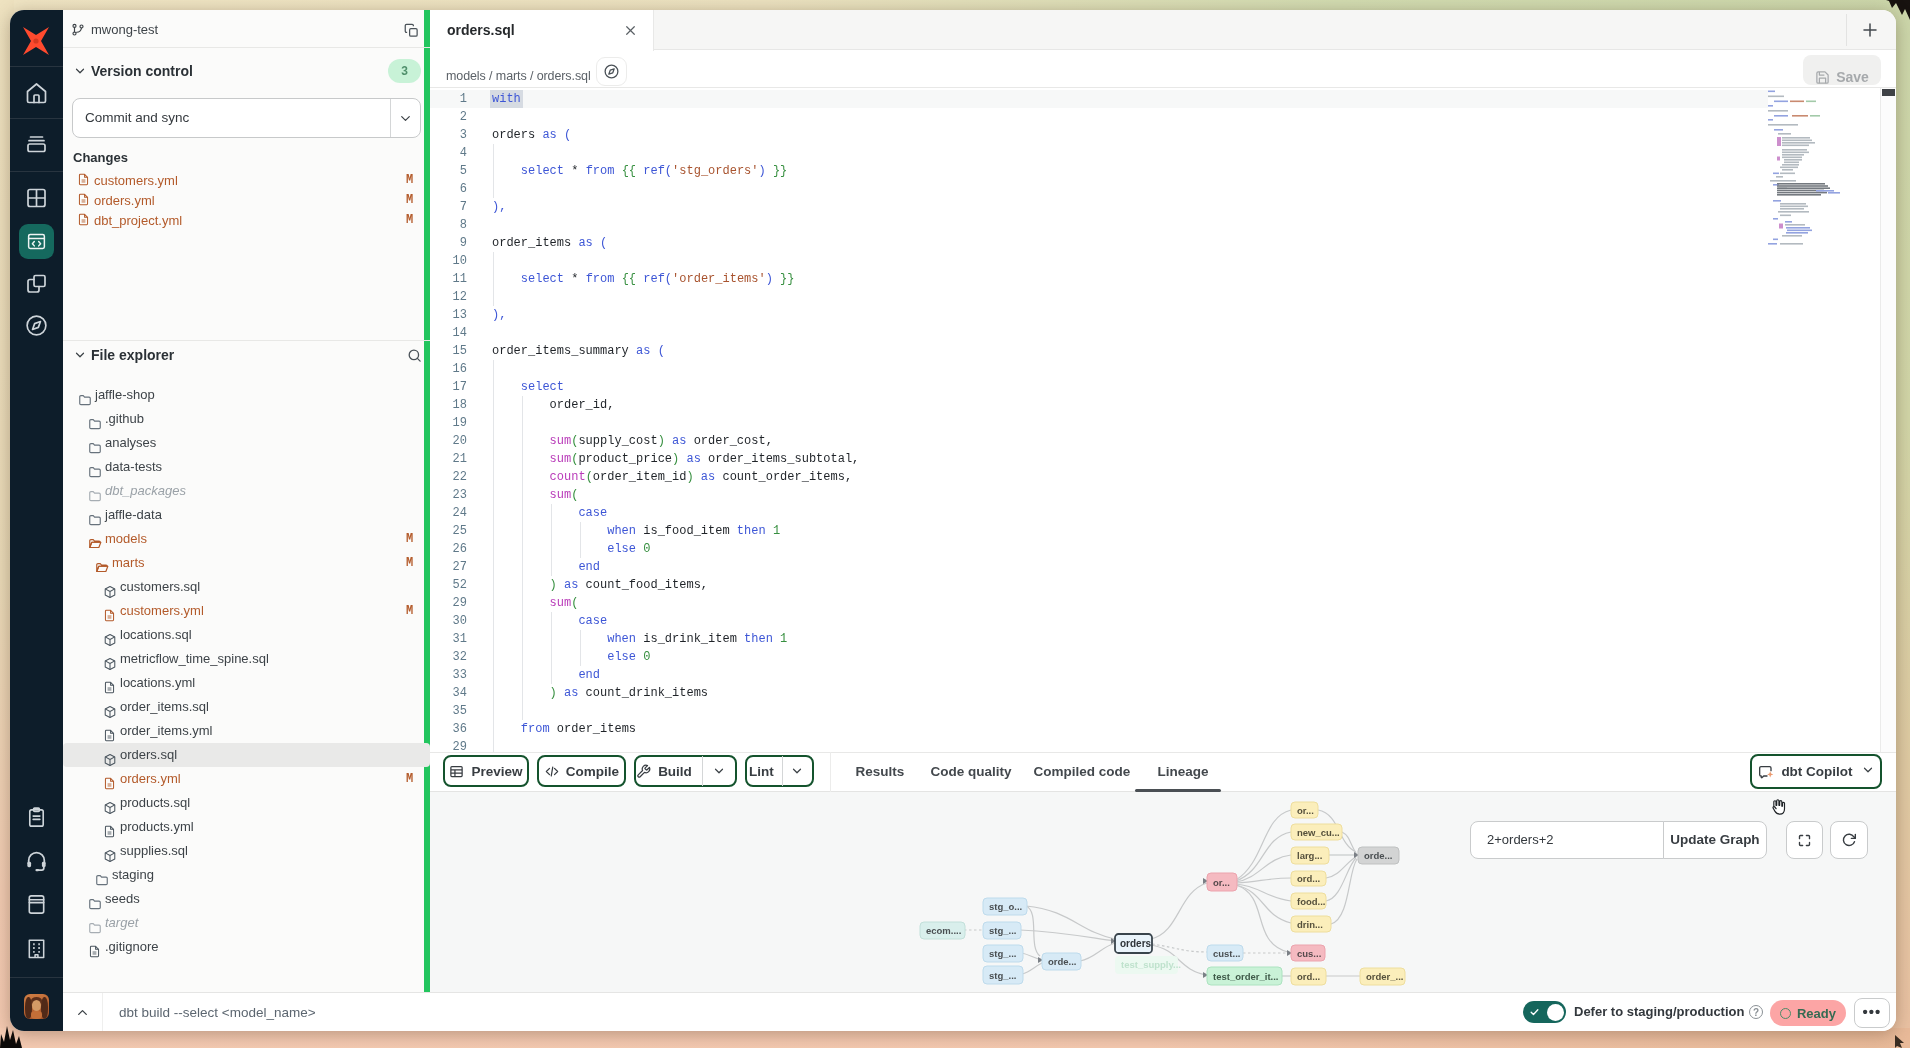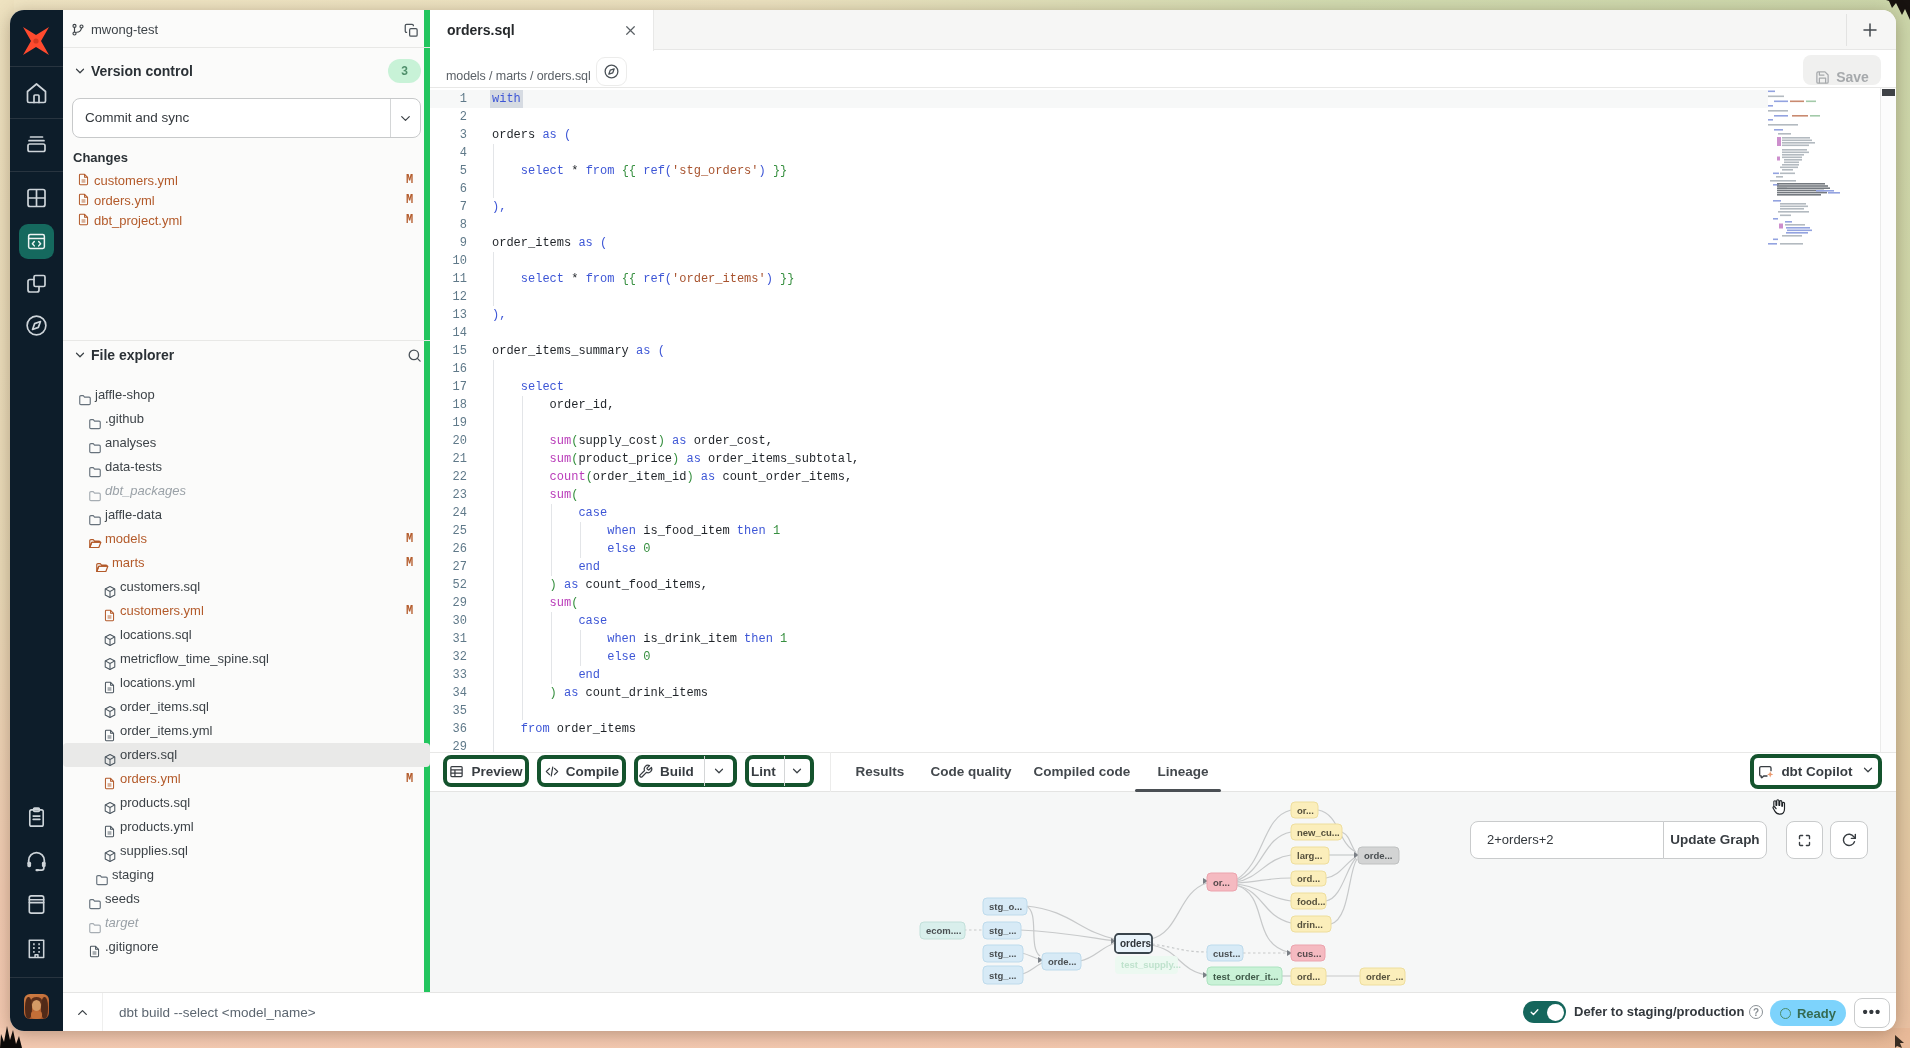--- a/index.html
+++ b/index.html
@@ -29,21 +29,21 @@
 #tabbar{position:absolute;left:0;top:0;width:1466px;height:40px;background:#f6f6f5;border-bottom:1px solid #e7e7e6}
 #activetab{position:absolute;left:0;top:0;width:224px;height:41px;background:#fff;border-right:1px solid #e8e8e7;z-index:2}
 #crumbbar{position:absolute;left:0;top:40px;width:1466px;height:38px;background:#fff;border-bottom:1px solid #e8e8e7}
 #editor{position:absolute;left:0;top:78px;width:1466px;height:664px;background:#fff;overflow:hidden}
 .cl{position:absolute;left:0;height:18px;line-height:18px;font-family:"Liberation Mono",monospace;font-size:12px;white-space:pre;color:#1f2328}
 .ln{position:absolute;left:0;width:37px;text-align:right;height:18px;line-height:18px;font-family:"Liberation Mono",monospace;font-size:12px;color:#5f7989}
 .k{color:#3d56d6}.f{color:#b93bb9}.s{color:#a8532e}.g{color:#368f3f}
 .guide{position:absolute;width:1px;background:#e3e5e8}
 
 #toolbar{position:absolute;left:0;top:742px;width:1466px;height:40px;background:#fff;border-top:1px solid #e8e8e7;border-bottom:1px solid #e4e4e3}
-.tbtn{position:absolute;top:3px;height:32px;border:4px solid #14532d;border-radius:8px;background:#fff;display:flex;align-items:center;justify-content:center;font-size:13.5px;color:#383d42;font-weight:bold}
+.tbtn{position:absolute;top:3px;height:32px;border:2px solid #14532d;border-radius:8px;background:#fff;display:flex;align-items:center;justify-content:center;font-size:13.5px;color:#383d42;font-weight:bold}
 .ttab{position:absolute;top:0;height:39px;line-height:39px;font-size:13.5px;color:#43484d;font-weight:bold;text-align:center}
 
 #lineage{position:absolute;left:0;top:782px;width:1466px;height:200px;background:#f6f7f7}
 
 #botbar{position:absolute;left:53px;top:982px;width:1833px;height:39px;background:#fff;border-top:1px solid #e5e5e4}
 </style>
 </head>
 <body>
 <div id="bgtop"></div>
 <div id="bgleft"></div>
@@ -712,19 +712,19 @@
 <div class="abs" style="left:39px;top:0;width:1px;height:38px;background:#efefee"></div>
 <div class="abs" style="left:56px;top:12px;font-size:13.5px;color:#5c6670">dbt build --select &lt;model_name&gt;</div>
 <div class="abs" style="left:1460px;top:8px;width:43px;height:22px;background:#15665c;border-radius:11px">
         <svg style="position:absolute;left:6px;top:6px" width="11" height="10" viewBox="0 0 24 24" fill="none" stroke="#fff" stroke-width="3.2" stroke-linecap="round" stroke-linejoin="round">
           <polyline points="4,12.5 9.5,18 20,6.5"></polyline>
         </svg>
         <div style="position:absolute;right:2.5px;top:2.5px;width:17px;height:17px;border-radius:50%;background:#fff"></div>
       </div>
 <div class="abs" style="left:1511px;top:11px;font-size:13px;font-weight:bold;color:#33383d">Defer to staging/production</div>
 <div class="abs" style="left:1686px;top:12px;width:14px;height:14px;border:1.3px solid #8b9196;border-radius:50%;text-align:center;line-height:13px;font-size:10px;color:#8b9196;font-weight:bold">?</div>
-<div class="abs" style="left:1707px;top:7px;width:76px;height:26px;background:#7dd3fc;border-radius:13px;display:flex;align-items:center;justify-content:center;gap:6px">
+<div class="abs" style="left:1707px;top:7px;width:76px;height:26px;background:#fca5a5;border-radius:13px;display:flex;align-items:center;justify-content:center;gap:6px">
         <span style="width:11px;height:11px;border:1.6px solid #4b8a68;border-radius:50%"></span>
         <span style="font-size:13px;color:#356b52;font-weight:bold">Ready</span>
       </div>
 <div class="abs" style="left:1791px;top:5px;width:36px;height:30px;background:#fff;border:1px solid #c9cbcc;border-radius:8px;text-align:center;line-height:26px;font-size:15px;color:#33383d;letter-spacing:1px;font-weight:bold">•••</div>
 </div>
 </div>
 
 </body></html>

